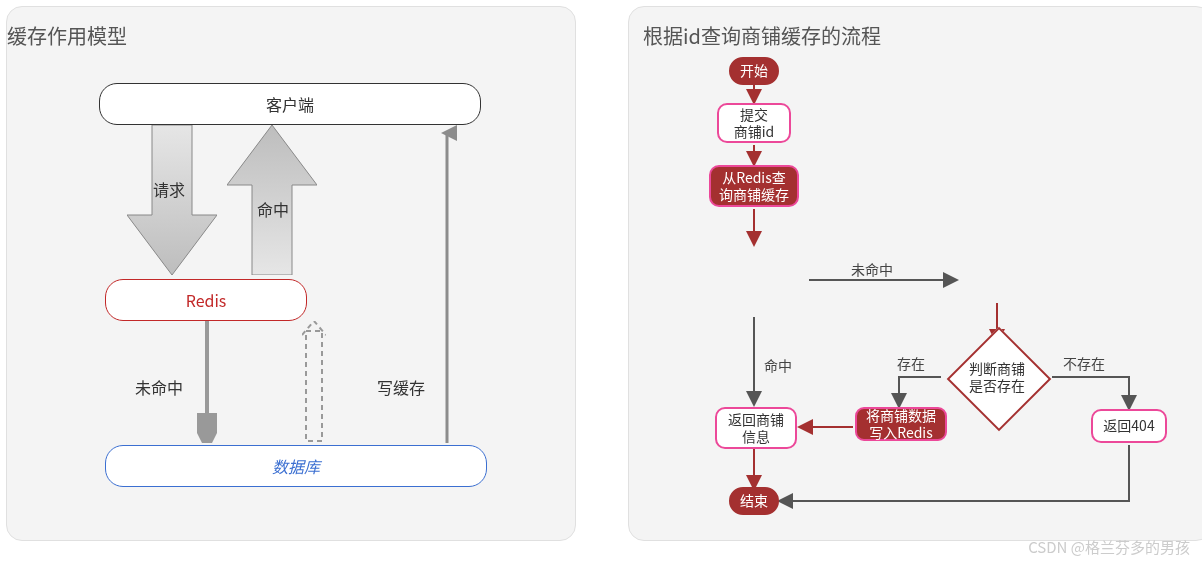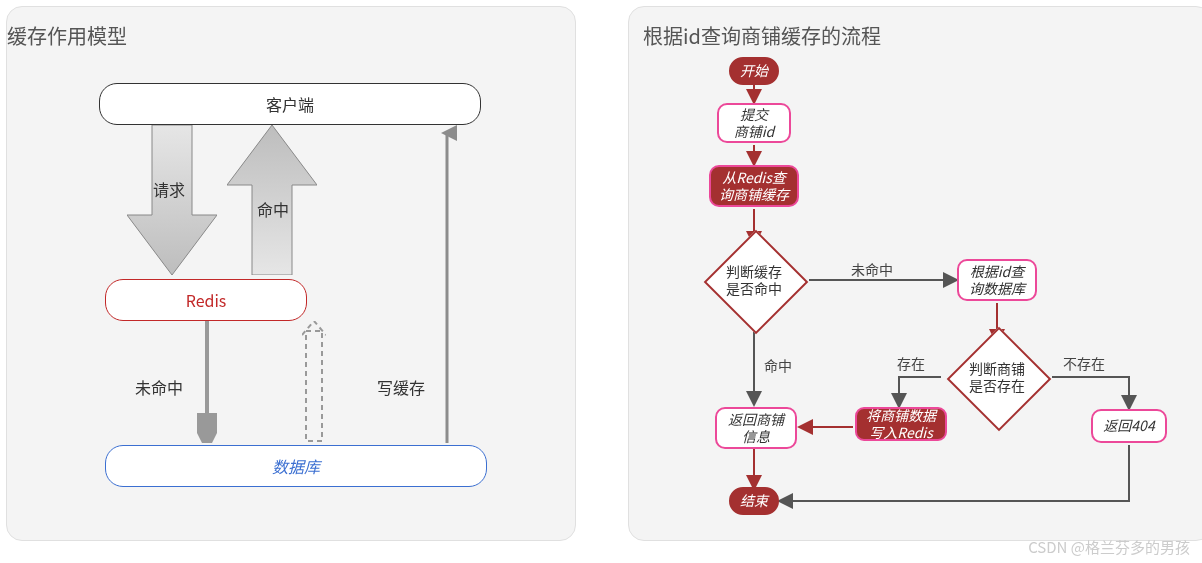--- a/index.html
+++ b/index.html
@@ -23,21 +23,21 @@
   .ba-up{left:220px;top:118px;}
   .ba-label{position:absolute;font-size:16px;color:#333;}
 
   
   .slim{position:absolute;}
 
   
   .long-up{position:absolute;left:430px;top:118px;}
 
   
-  .node{position:absolute;background:#fff;border:2px solid #ec4899;border-radius:10px;text-align:center;font-size:14px;color:#333;display:flex;align-items:center;justify-content:center;flex-direction:column;padding:4px 8px;box-sizing:border-box;line-height:1.25;font-style:italic;}
+  .node{position:absolute;background:#fff;border:2px solid #ec4899;border-radius:10px;text-align:center;font-size:14px;color:#333;display:flex;align-items:center;justify-content:center;flex-direction:column;padding:4px 8px;box-sizing:border-box;line-height:1.25;}
   .node .l{white-space:nowrap;}
   .node.start,.node.end{border-radius:999px;background:#a43030;color:#fff;border-color:#a43030;width:50px;height:28px;font-size:14px;}
   .node.filled{background:#a43030;color:#fff;}
   .diamond{position:absolute;width:110px;height:70px;}
   .diamond .shape{position:absolute;inset:0;transform:rotate(45deg);background:#fff;border:2px solid #a43030;left:20px;top:0;width:70px;height:70px;}
   .diamond .txt{position:absolute;inset:0;display:flex;align-items:center;justify-content:center;flex-direction:column;font-size:14px;color:#333;line-height:1.2;}
   .edge-label{position:absolute;font-size:14px;color:#444;}
 
   .watermark{position:absolute;right:12px;bottom:6px;font-size:15px;color:#ccc;}
 </style>
@@ -147,34 +147,23 @@
     <div class="node" style="left:88px;top:96px;width:74px;height:40px;">
       <span class="l">提交</span>
       <span class="l">商铺id</span>
     </div>
 
     <div class="node filled" style="left:80px;top:158px;width:90px;height:42px;">
       <span class="l">从Redis查</span>
       <span class="l">询商铺缓存</span>
     </div>
 
-    <div class="diamond" style="left:70px;top:238px;">
-      <div class="shape"></div>
-      <div class="txt">
-          <span>判断缓存</span>
-          <span>是否命中</span>
-        </div>
-    </div>
     <div class="edge-label" style="left:222px;top:252px;">未命中</div>
     <div class="edge-label" style="left:135px;top:348px;">命中</div>
 
-    <div class="node" style="left:328px;top:252px;width:80px;height:42px;">
-      <span class="l">根据id查</span>
-      <span class="l">询数据库</span>
-    </div>
 
     <div class="diamond" style="left:313px;top:335px;">
       <div class="shape"></div>
       <div class="txt">
           <span>判断商铺</span>
           <span>是否存在</span>
         </div>
     </div>
     <div class="edge-label" style="left:268px;top:346px;">存在</div>
     <div class="edge-label" style="left:434px;top:346px;">不存在</div>

